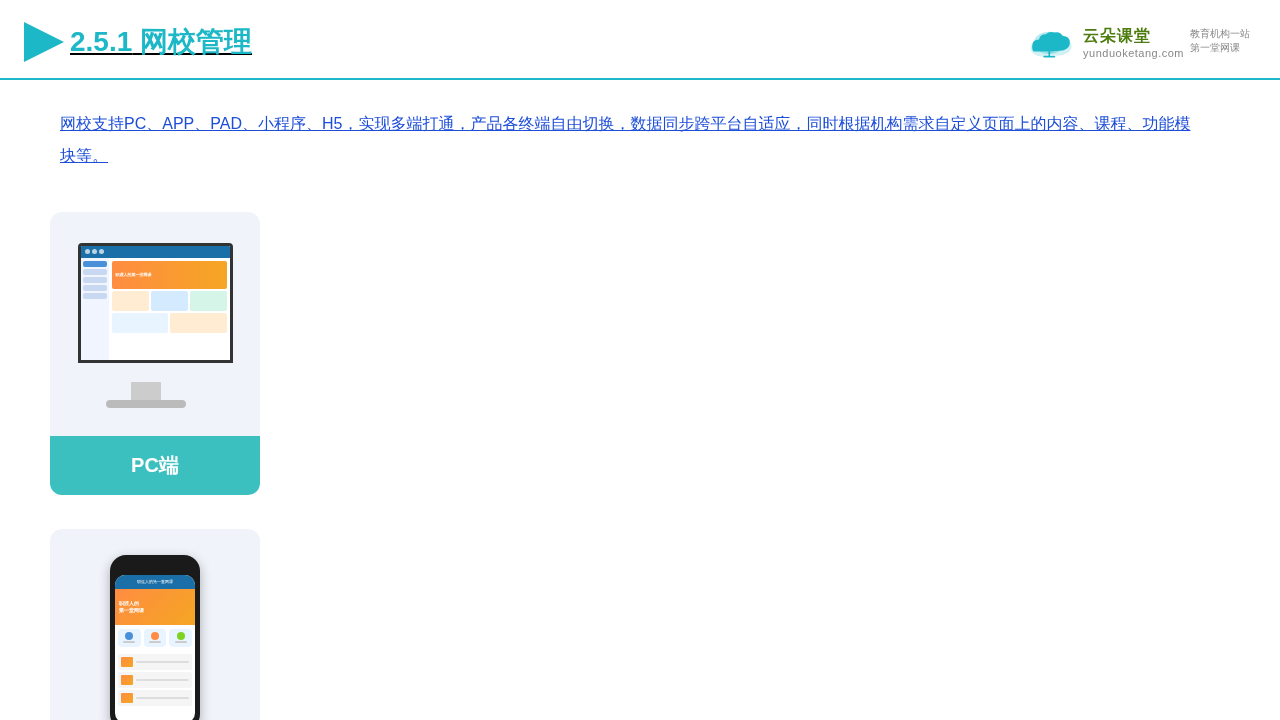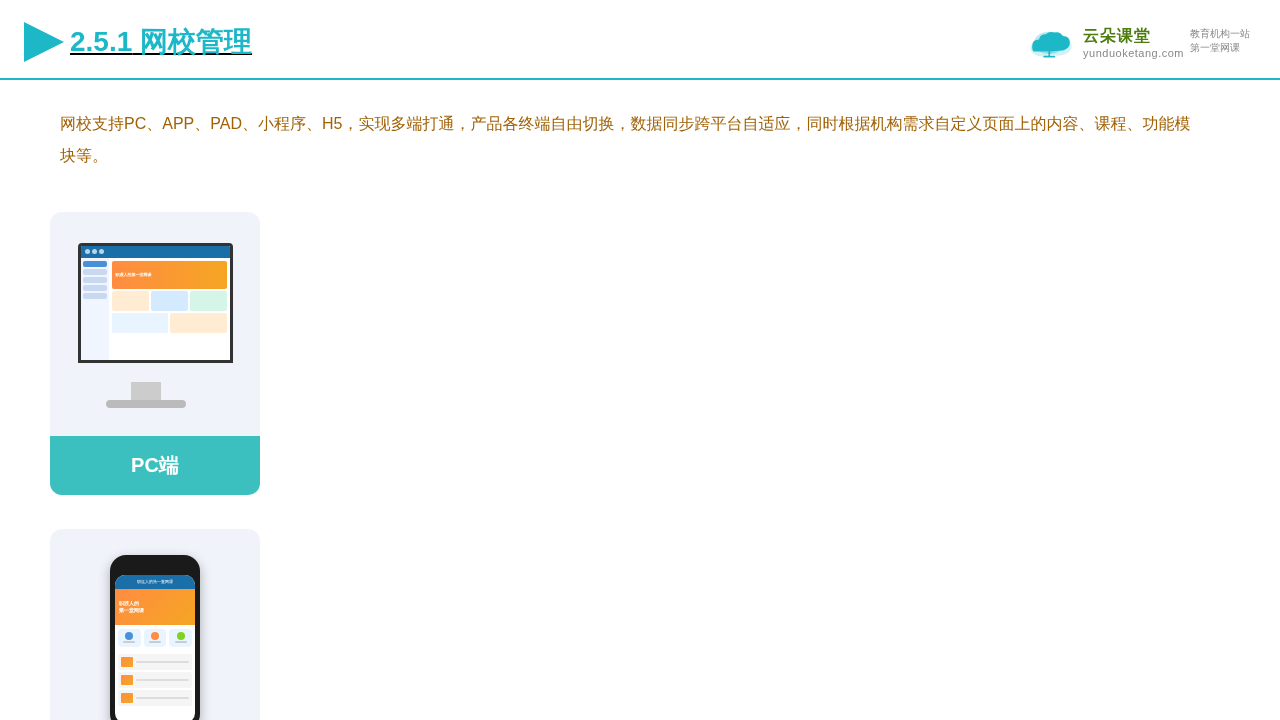--- a/index.html
+++ b/index.html
@@ -70,22 +70,23 @@
       color: #888;
       line-height: 1.4;
       text-align: left;
       font-family: Liberation Mono, monospace;
     }
 
     
     .description {
       padding: 28px 76px 10px 60px;
       font-size: 16px;
-      color: #a16207;
+      color: #1d4ed8;
       line-height: 2;
+      text-decoration: underline;
     }
 
     
     .cards-container {
       display: flex;
       justify-content: flex-start;
       gap: 34px;
       padding: 30px 50px 30px 50px;
       flex-direction: column;
     }

